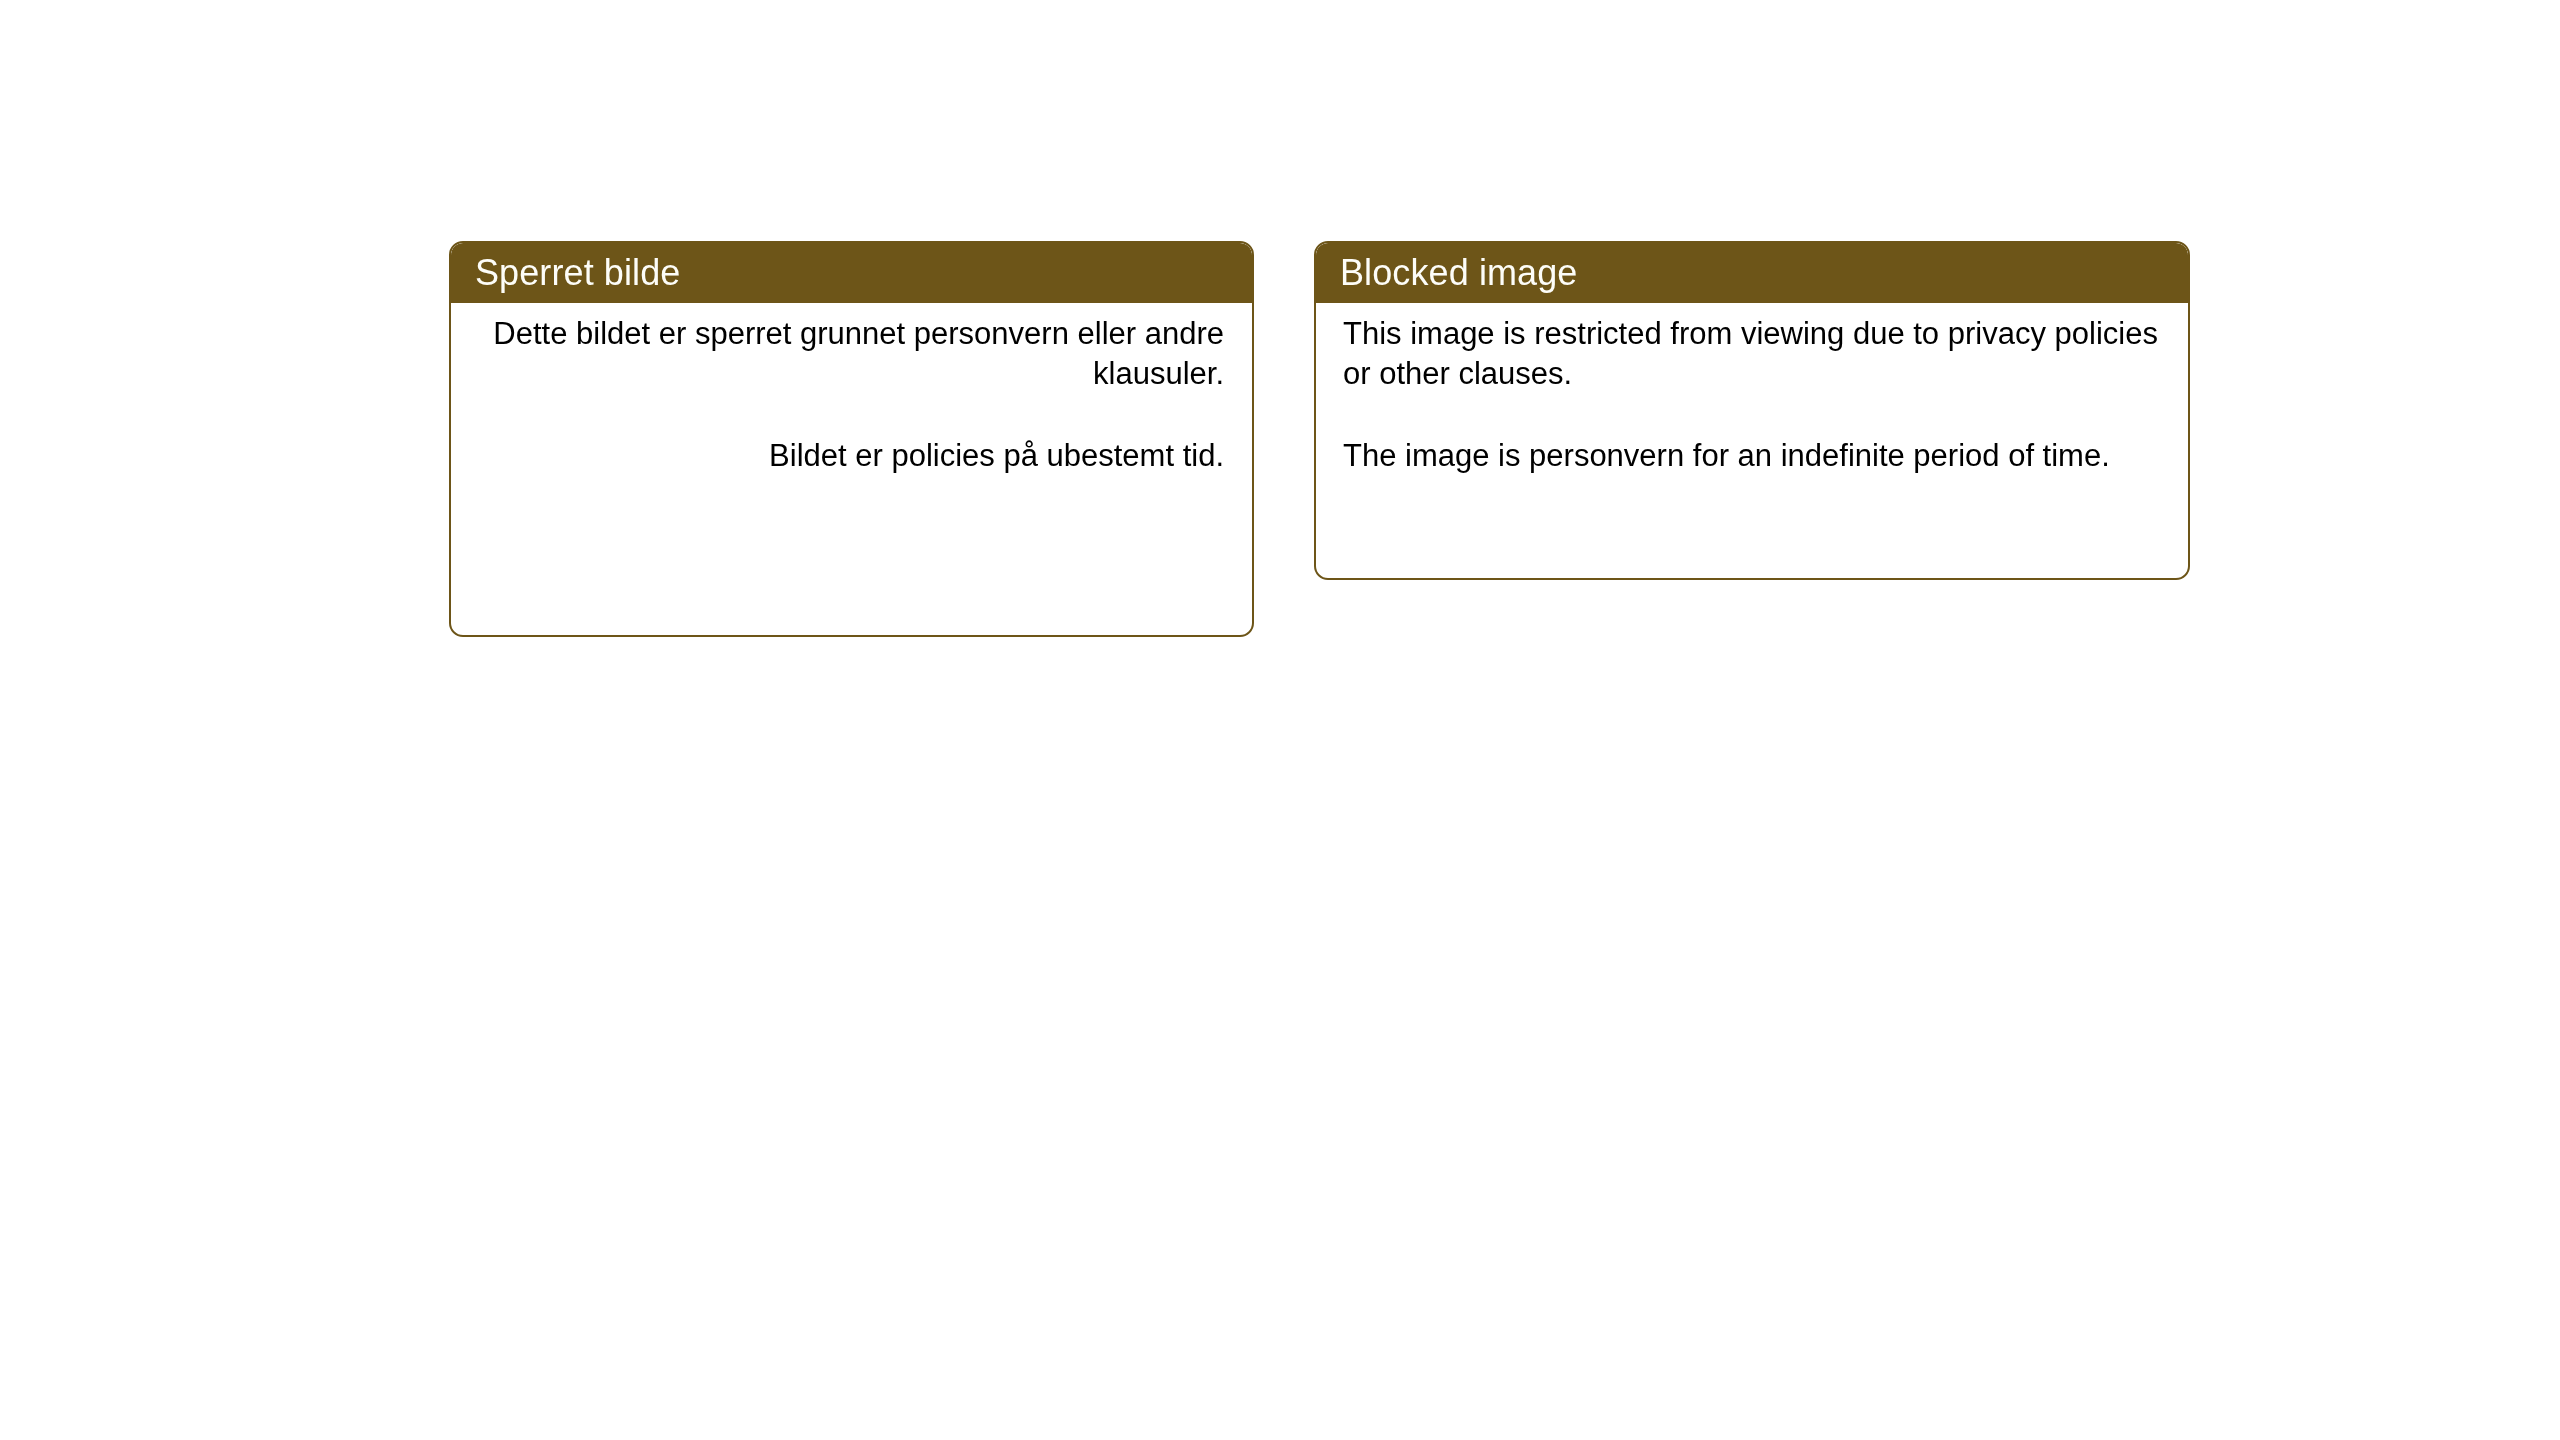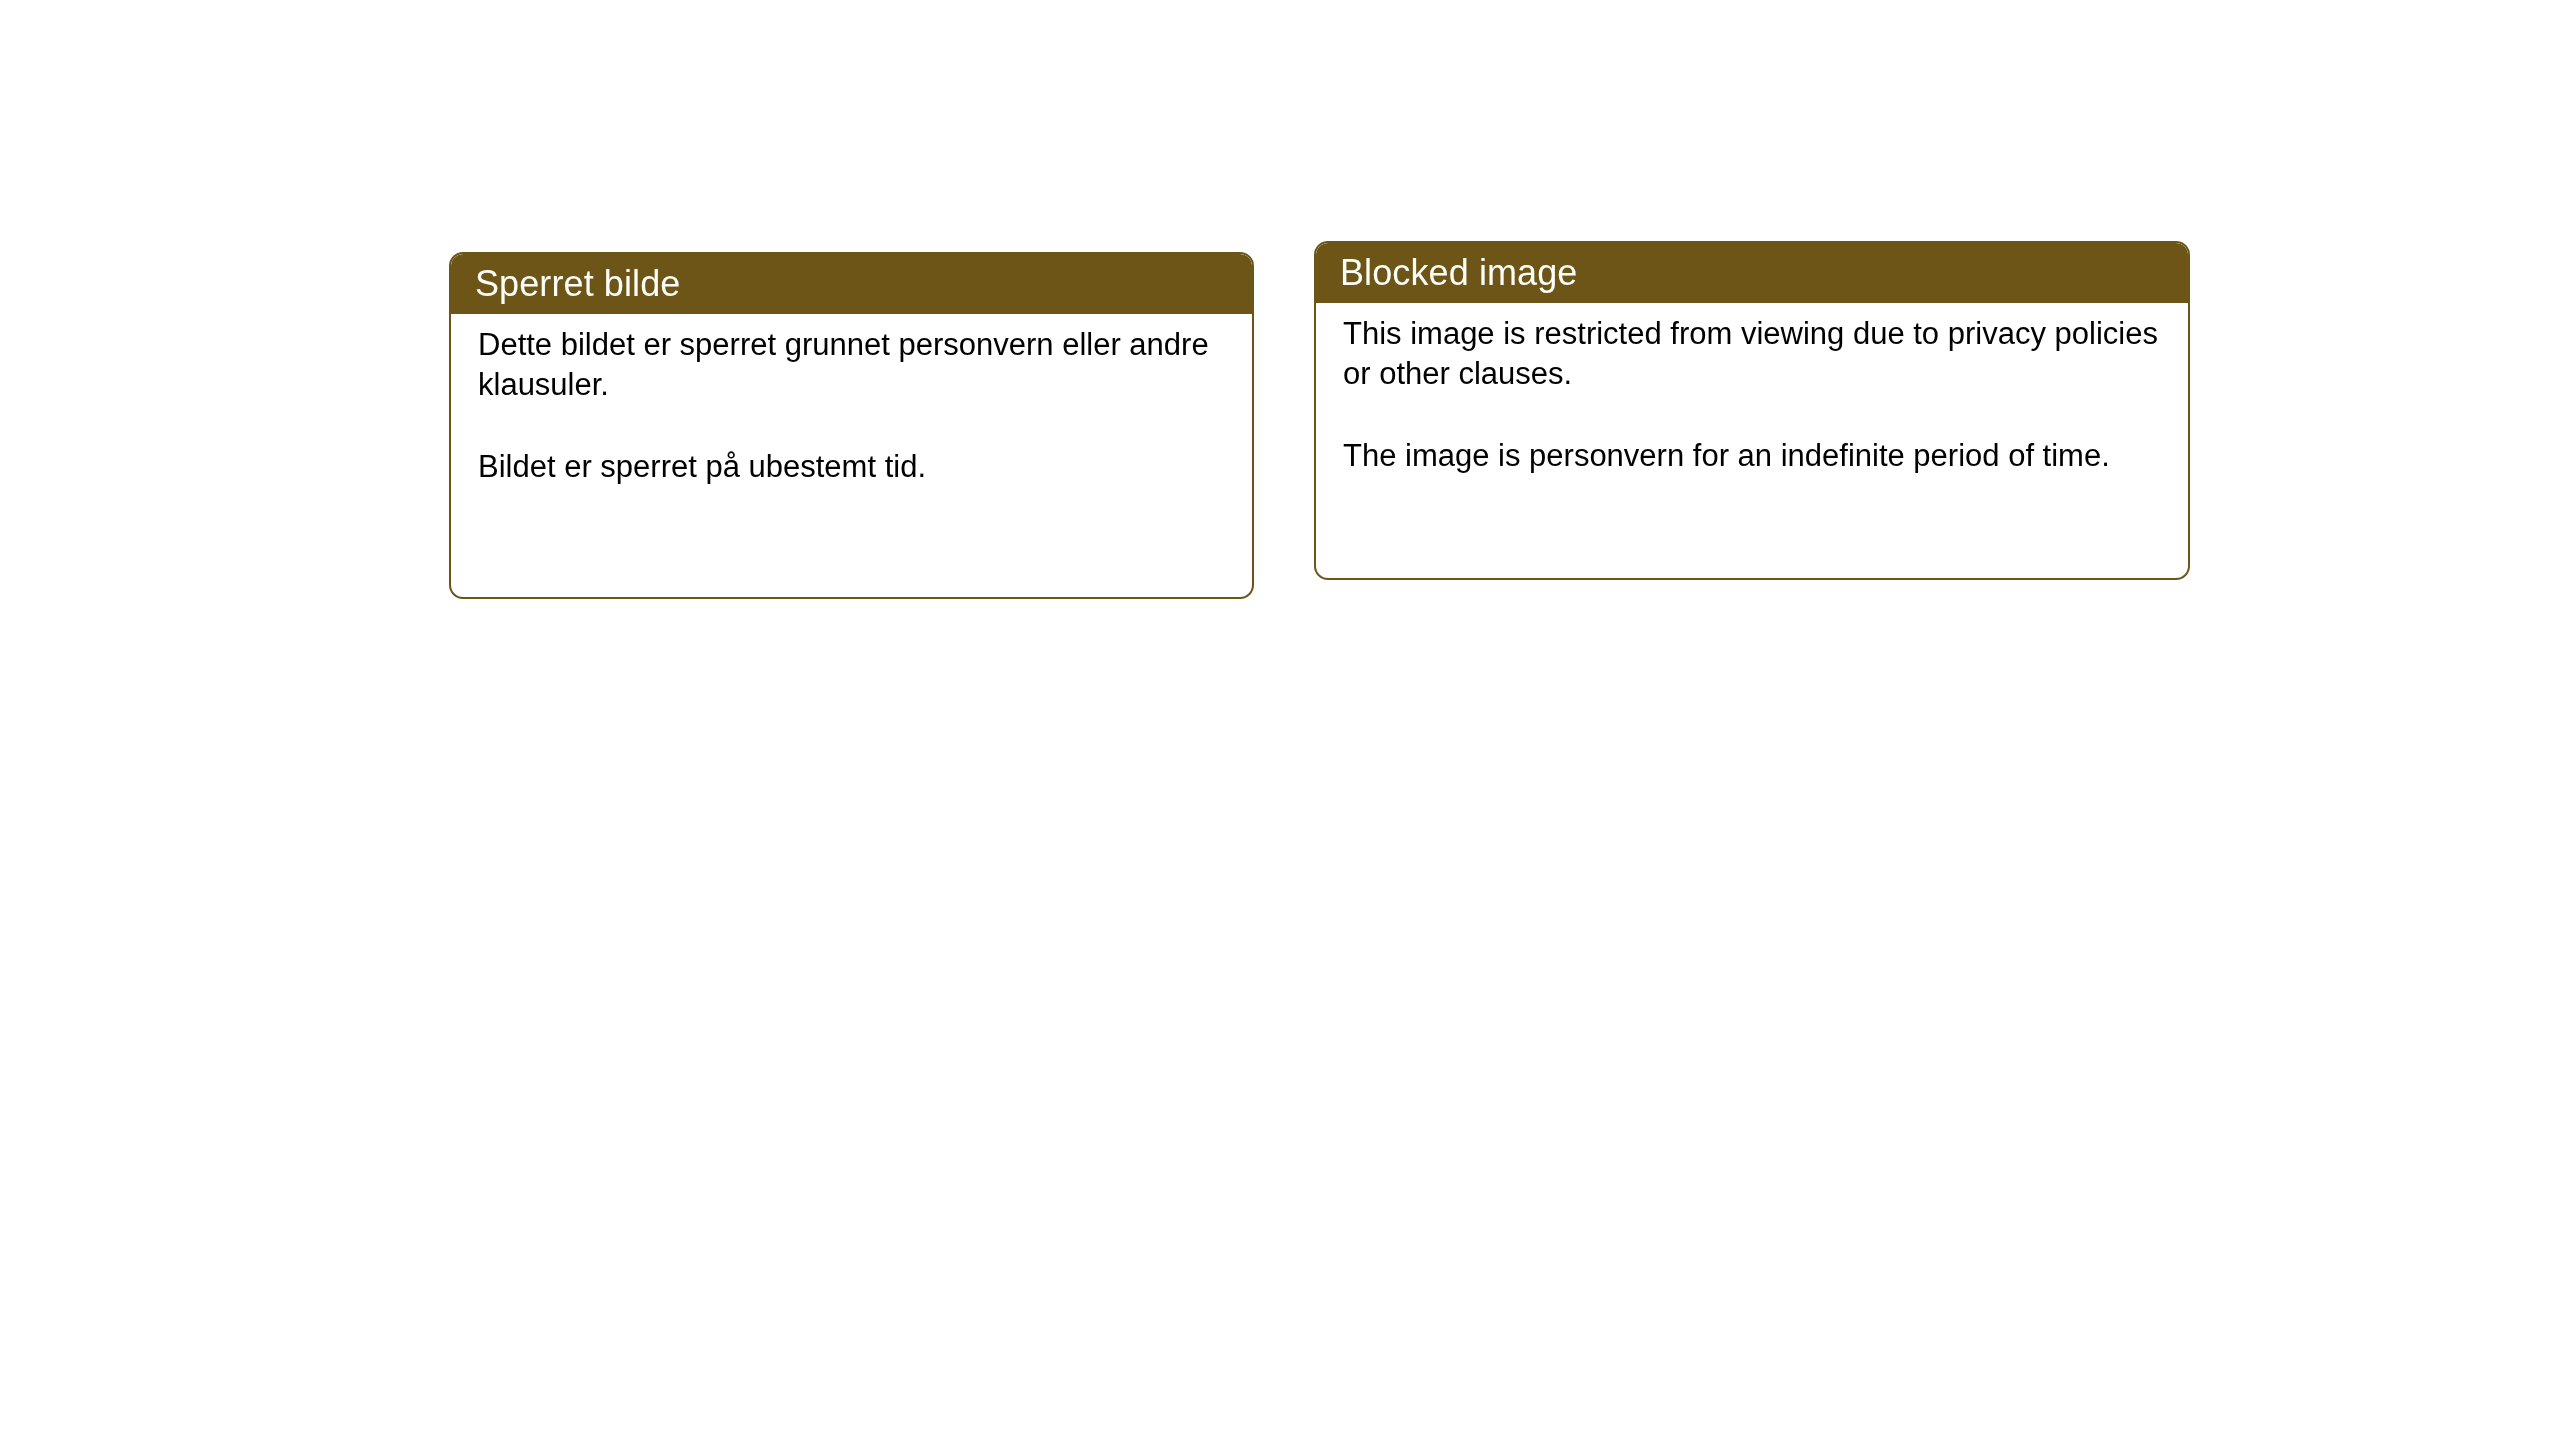--- a/index.html
+++ b/index.html
@@ -25,23 +25,24 @@
     position: absolute;
     box-sizing: border-box;
     background: #ffffff;
     border: 2px solid #6d5518;
     border-radius: 14px;
     overflow: hidden;
   }
 
   .notice-card.card-blocked-no {
     left: 449px;
-    top: 252px;
+    top: 241px;
     width: 805px;
-    height: 347px;
+    height: 396px;
+    text-align: right;
   }
 
   .notice-card.card-blocked-en {
     left: 1314px;
     top: 241px;
     width: 876px;
     height: 339px;
   }
 
   .card-header {
@@ -86,21 +87,21 @@
 <body>
 
 <div id="stage">
 
   <section class="notice-card card-blocked-no">
     <div class="card-header">
       <h2 class="card-title">Sperret bilde</h2>
     </div>
     <div class="card-body">
       <p class="card-paragraph">Dette bildet er sperret grunnet personvern eller andre klausuler.</p>
-      <p class="card-paragraph">Bildet er sperret på ubestemt tid.</p>
+      <p class="card-paragraph">Bildet er policies på ubestemt tid.</p>
     </div>
   </section>
 
   <section class="notice-card card-blocked-en">
     <div class="card-header">
       <h2 class="card-title">Blocked image</h2>
     </div>
     <div class="card-body">
       <p class="card-paragraph">This image is restricted from viewing due to privacy policies or other clauses.</p>
       <p class="card-paragraph">The image is personvern for an indefinite period of time.</p>

